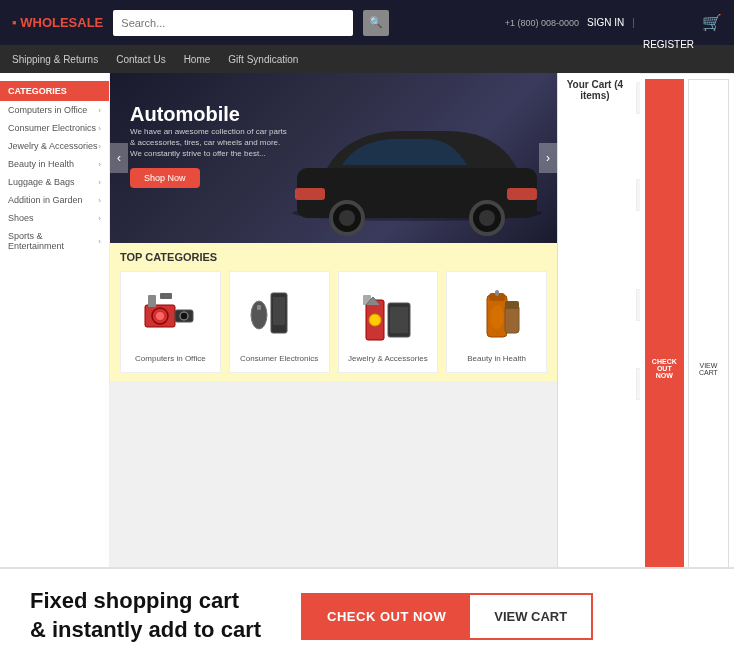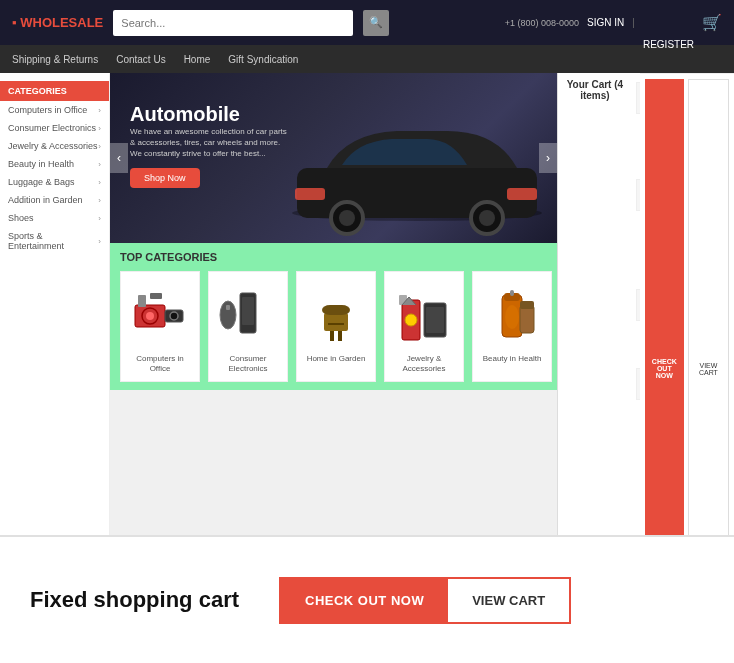--- a/index.html
+++ b/index.html
@@ -154,21 +154,21 @@
       display: flex;
       align-items: center;
       justify-content: center;
     }
     .banner-nav-left { left: 0; }
     .banner-nav-right { right: 0; }
 
     
     .top-categories-section {
       padding: 8px 10px;
-      background: #86efac;
+      background: #fef9c3;
     }
     .section-title {
       font-size: 11px;
       font-weight: bold;
       color: #333;
       text-transform: uppercase;
       margin-bottom: 8px;
     }
     .categories-grid {
       display: flex;
@@ -269,21 +269,21 @@
       cursor: pointer;
       flex: 1;
     }
 
     
     .bottom-annotation {
       position: absolute;
       bottom: 0;
       left: 0;
       right: 0;
-      height: 128px;
+      height: 96px;
       background: #fff;
       display: flex;
       align-items: center;
       padding: 20px 30px;
       gap: 40px;
       border-top: 2px solid #e0e0e0;
     }
     .annotation-text {
       font-size: 22px;
       font-weight: bold;
@@ -432,32 +432,20 @@
             <svg width="60" height="60" viewBox="0 0 60 60" xmlns="http://www.w3.org/2000/svg">
               <rect x="22" y="8" width="16" height="40" rx="2" fill="#333" stroke="#555" stroke-width="1"></rect>
               <rect x="24" y="12" width="12" height="28" rx="1" fill="#444"></rect>
               <ellipse cx="10" cy="30" rx="8" ry="14" fill="#555" stroke="#777" stroke-width="1"></ellipse>
               <rect x="8" y="20" width="4" height="5" rx="1" fill="#888"></rect>
             </svg>
           </div>
           <div class="category-label">Consumer Electronics</div>
         </div>
 
-        <div class="category-item">
-          <div class="category-img">
-            <svg width="60" height="60" viewBox="0 0 60 60" xmlns="http://www.w3.org/2000/svg">
-              <rect x="18" y="28" width="24" height="18" rx="2" fill="#8B6914"></rect>
-              <rect x="16" y="20" width="28" height="10" rx="8" fill="#6B4F0F"></rect>
-              <rect x="24" y="46" width="4" height="10" fill="#5a4000"></rect>
-              <rect x="32" y="46" width="4" height="10" fill="#5a4000"></rect>
-              <rect x="22" y="38" width="16" height="2" fill="#5a4000"></rect>
-            </svg>
-          </div>
-          <div class="category-label">Home in Garden</div>
-        </div>
 
         <div class="category-item">
           <div class="category-img">
             <svg width="60" height="60" viewBox="0 0 60 60" xmlns="http://www.w3.org/2000/svg">
               <rect x="8" y="15" width="18" height="40" rx="2" fill="#cc3333" stroke="#990000" stroke-width="1"></rect>
               <rect x="5" y="10" width="8" height="10" rx="1" fill="#aaa"></rect>
               <path d="M8 20 L15 12 L22 20" fill="#888" stroke="#666"></path>
               <circle cx="17" cy="35" r="6" fill="#ffcc00" stroke="#cc9900" stroke-width="1"></circle>
               <rect x="30" y="18" width="22" height="34" rx="2" fill="#333" stroke="#555" stroke-width="1"></rect>
               <rect x="32" y="22" width="18" height="26" rx="1" fill="#444"></rect>
@@ -555,18 +543,19 @@
       <button class="cart-checkout-btn">CHECK OUT NOW</button>
       <button class="cart-view-btn">VIEW CART</button>
     </div>
   </div>
 
 </div>
 
 <div class="bottom-annotation">
   <div class="annotation-text">
     <span>Fixed shopping cart</span><br>
+    <span>&amp; instantly add to cart</span>
   </div>
   <div class="annotation-buttons">
     <button class="checkout-now-btn">CHECK OUT NOW</button>
     <button class="view-cart-btn">VIEW CART</button>
   </div>
 </div>
 
 </body></html>

